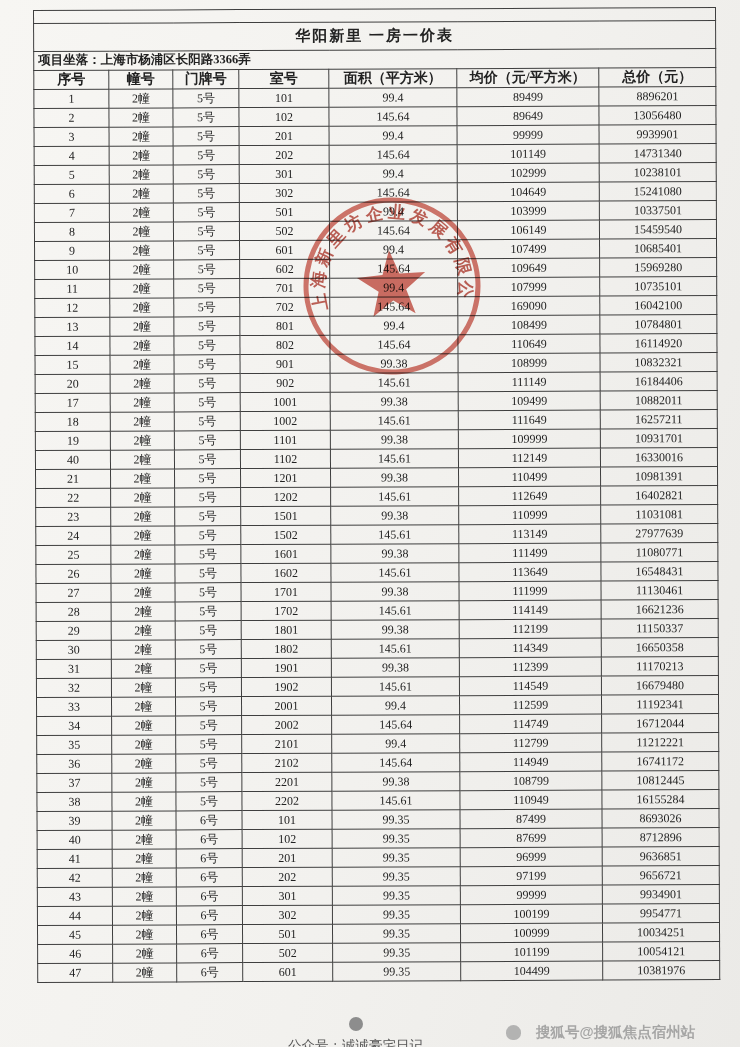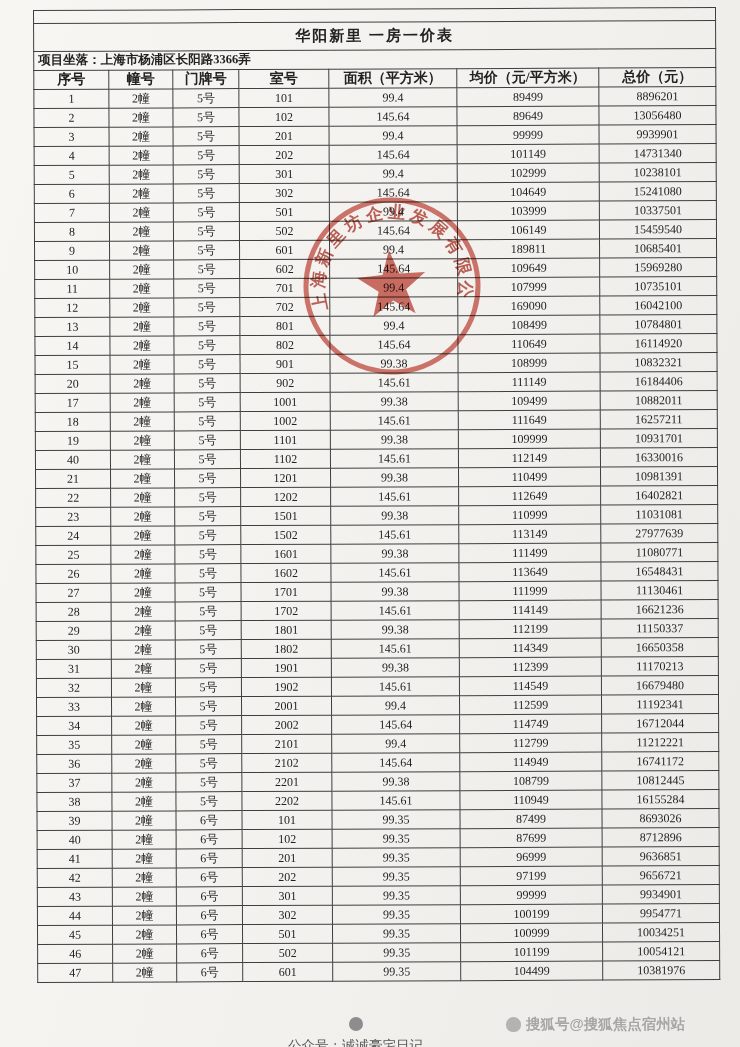--- a/index.html
+++ b/index.html
@@ -20,21 +20,21 @@
   th{font-weight:bold;font-size:14px;}
   
   .stamp{
     position:absolute;left:292px;top:186px;width:200px;height:200px;
     mix-blend-mode:multiply;opacity:.85;transform:rotate(-5deg);pointer-events:none;
   }
   
   .footer{position:absolute;left:0;right:0;bottom:10px;height:22px;font-family:"Liberation Sans","DejaVu Sans",sans-serif;}
   .wechat{position:absolute;left:288px;top:2px;display:flex;align-items:center;gap:6px;color:#555;font-size:13.5px;flex-direction:column;}
   .dot-icon{display:inline-block;width:14px;height:14px;border-radius:50%;background:#8d8d8d;}
-  .sohu{position:absolute;left:506px;top:0;display:flex;align-items:center;gap:5px;color:#9a9a9a;font-size:14.5px;font-weight:bold;opacity:.85;}
+  .sohu{position:absolute;left:506px;top:8px;display:flex;align-items:center;gap:15px;color:#9a9a9a;font-size:14.5px;font-weight:bold;opacity:.85;}
   .sohu-icon{display:inline-block;width:15px;height:15px;border-radius:50% 50% 45% 45%;background:#a9a9a9;}
 </style>
 </head>
 <body>
 
 <div class="scan">
 
   <div class="sheet">
     <table>
       <colgroup>
@@ -140,21 +140,21 @@
             <td>145.64</td>
             <td>106149</td>
             <td>15459540</td>
           </tr>
           <tr>
             <td>9</td>
             <td>2幢</td>
             <td>5号</td>
             <td>601</td>
             <td>99.4</td>
-            <td>189811</td>
+            <td>107499</td>
             <td>10685401</td>
           </tr>
           <tr>
             <td>10</td>
             <td>2幢</td>
             <td>5号</td>
             <td>602</td>
             <td>145.64</td>
             <td>109649</td>
             <td>15969280</td>

